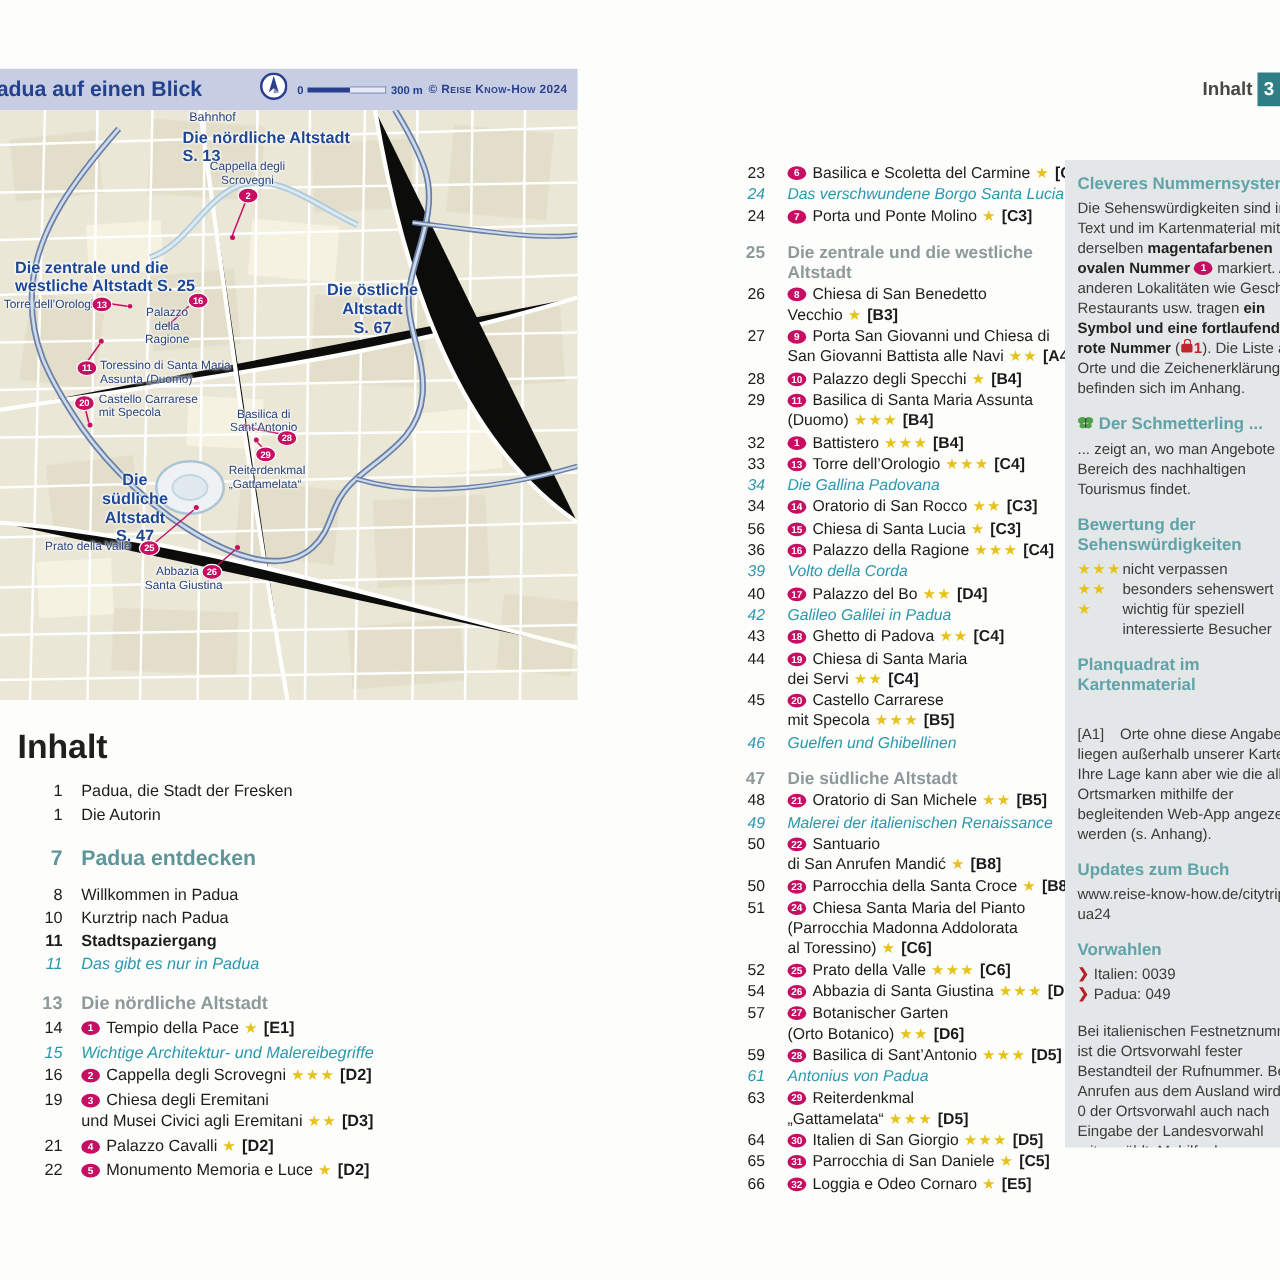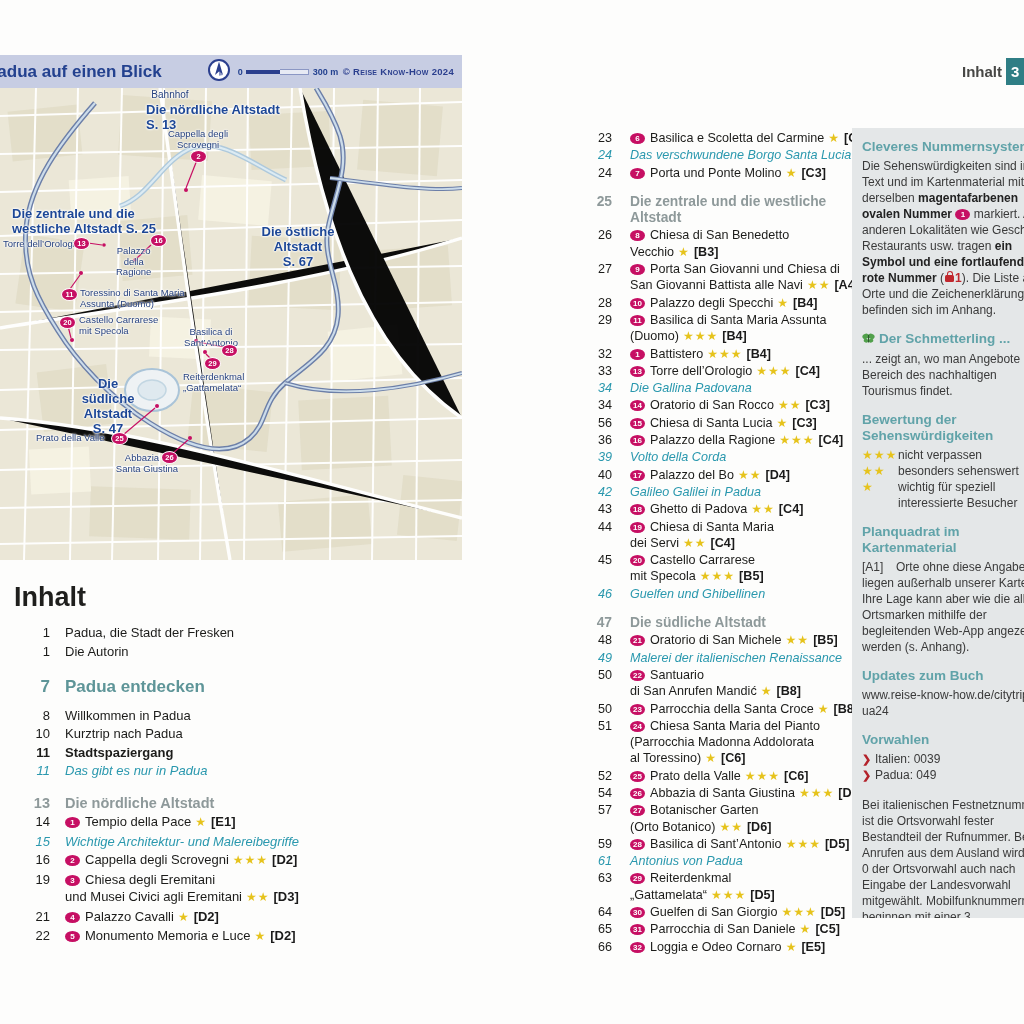--- a/index.html
+++ b/index.html
@@ -61,21 +61,21 @@
   .sb-h{color:#61a3a9;font-weight:bold;font-size:13.5px;line-height:16px;margin:13px 0 3px;}
   .sb-h:first-child{margin-top:3px;}
   .sb-p{margin:0 0 2px;}
   .sb-p b{color:#222;}
   .sb-url{word-break:break-all;}
   .rate-row{display:flex;}
   .rate-stars{flex:0 0 36px;color:#e6c31c;font-size:12px;letter-spacing:1px;line-height:16px;}
   .rate-text{flex:1;}
   .vw-row{display:flex;}
   .vw-chev{flex:0 0 13px;color:#b3222a;font-weight:bold;font-size:11px;}
-  .lead{display:inline-block;min-width:34px;}
+  .lead{display:inline-block;min-width:34px;margin-top:20px;}
   .lock{display:inline-block;width:9px;height:7px;background:#c0272d;border-radius:1.5px;position:relative;margin:0 1px;}
   .lock::before{content:'';position:absolute;top:-4px;left:1.5px;width:4px;height:4px;
                 border:1.5px solid #c0272d;border-bottom:none;border-radius:3px 3px 0 0;}
   .locknum{color:#c0272d;font-weight:bold;}
   .bfly{display:inline-block;vertical-align:-1px;margin-right:4px;}
 </style>
 </head>
 <body>
 
 <div class="page">
@@ -563,21 +563,21 @@
       <div class="toc-row">
         <div class="toc-num">63</div>
         <div class="toc-content">
           <div class="toc-line"><span class="badge">29</span><span class="t">Reiterdenkmal</span></div>
           <div class="toc-line"><span class="t">„Gattamelata“</span><span class="stars">★★★</span><span class="grid">[D5]</span></div>
         </div>
       </div>
       <div class="toc-row">
         <div class="toc-num">64</div>
         <div class="toc-content">
-          <div class="toc-line"><span class="badge">30</span><span class="t">Guelfen di San Giorgio</span><span class="stars">★★★</span><span class="grid">[D5]</span></div>
+          <div class="toc-line"><span class="badge">30</span><span class="t">Italien di San Giorgio</span><span class="stars">★★★</span><span class="grid">[D5]</span></div>
         </div>
       </div>
       <div class="toc-row">
         <div class="toc-num">65</div>
         <div class="toc-content">
           <div class="toc-line"><span class="badge">31</span><span class="t">Parrocchia di San Daniele</span><span class="stars">★</span><span class="grid">[C5]</span></div>
         </div>
       </div>
       <div class="toc-row">
         <div class="toc-num">66</div>

